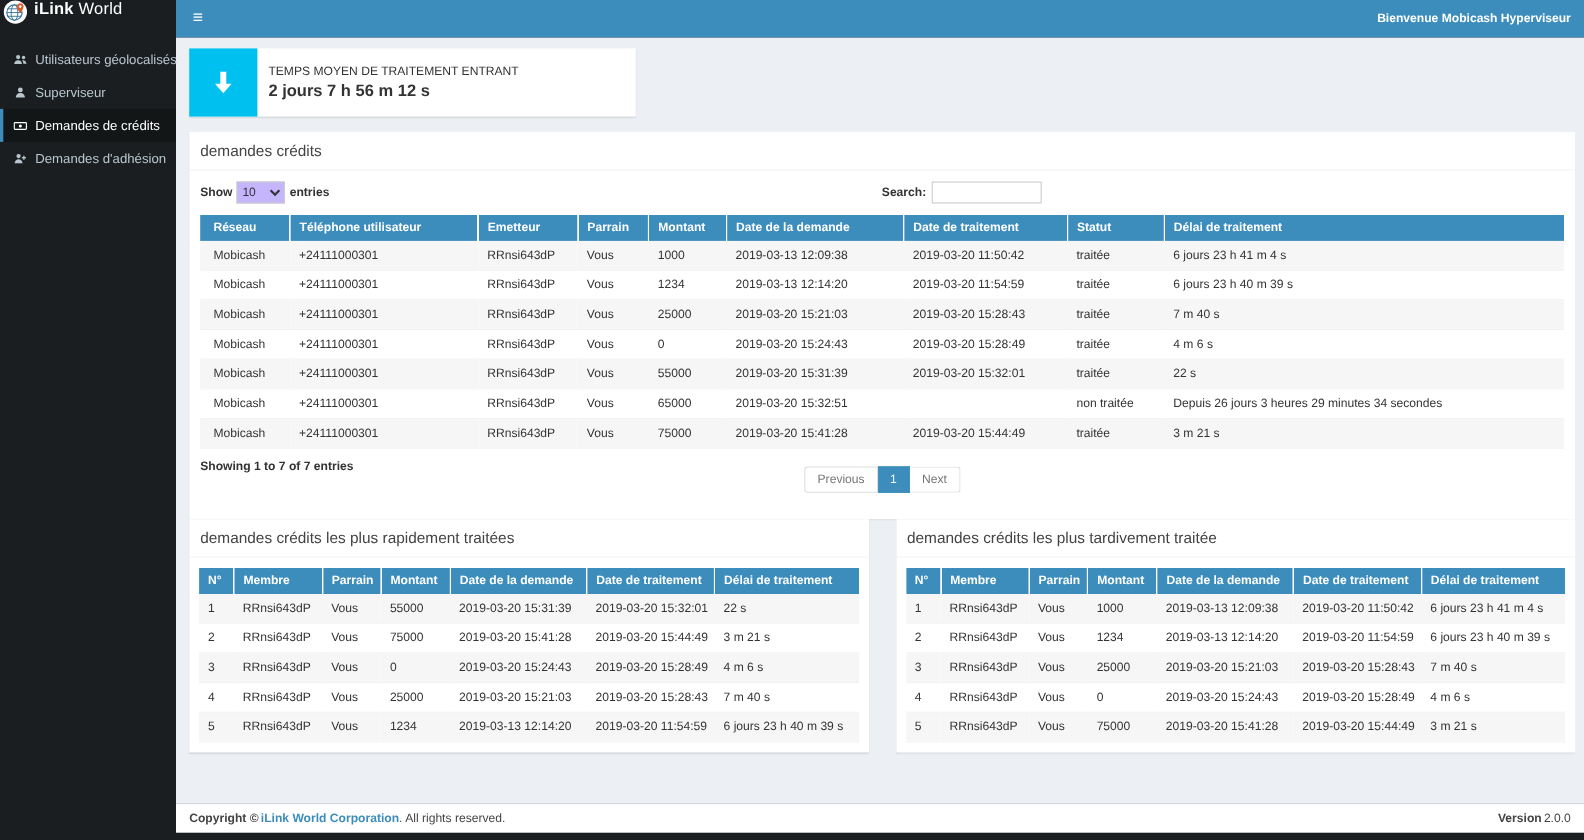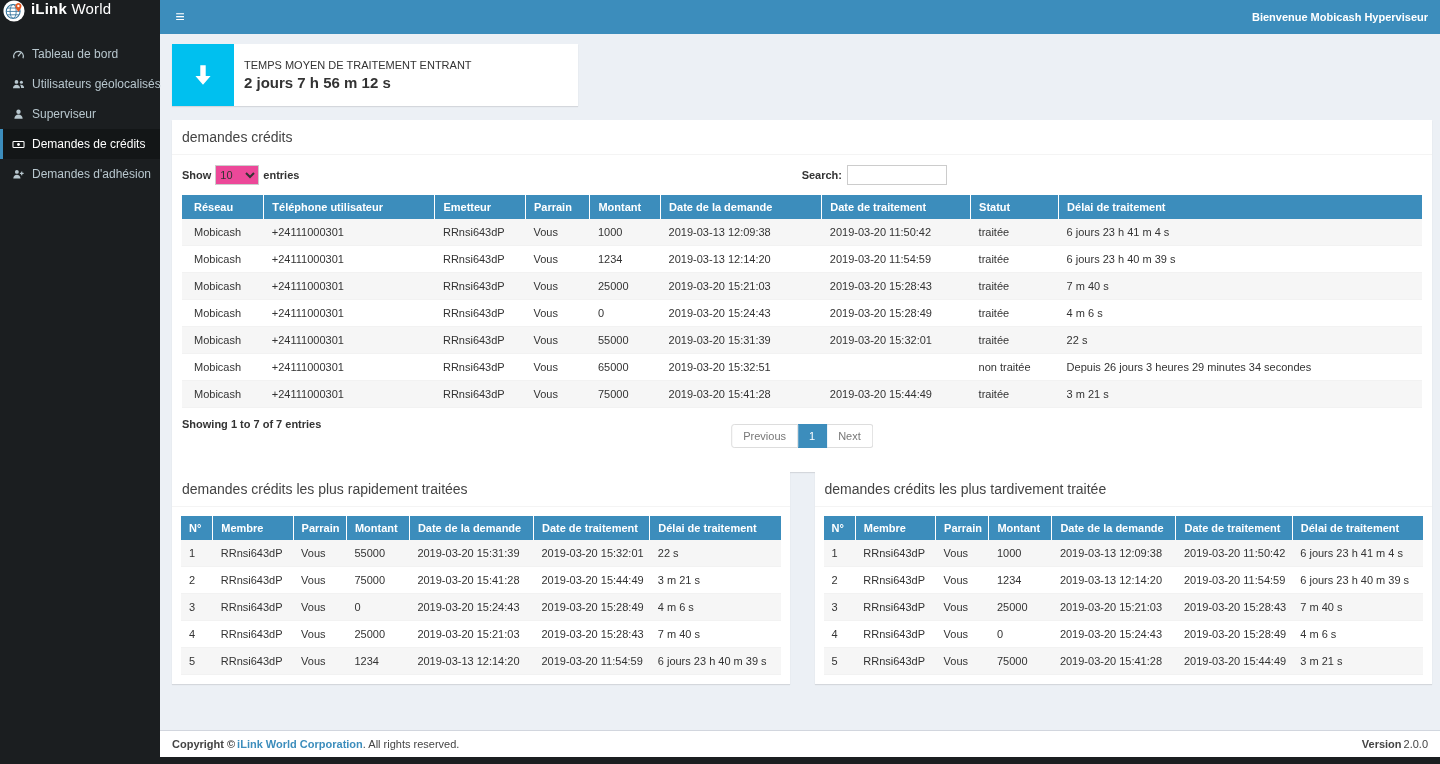--- a/index.html
+++ b/index.html
@@ -73,21 +73,21 @@
   }
   .panel-body { padding: 10px; }
 
   
   .table-controls {
     display: flex; align-items: center; margin-bottom: 10px;
     font-size: 11px; font-weight: bold; color: #333;
   }
   .length select {
     width: 44px; height: 20px; font-size: 11px; margin: 0 4px;
-    border: 1px solid #ccc; background: #ec4899; color: #333;
+    border: 1px solid #ccc; background: #c4b5fd; color: #333;
     font-family: "Liberation Sans", sans-serif;
   }
   .filter { margin-left: auto; margin-right: 475px; display: flex; align-items: center; }
   .filter input {
     width: 100px; height: 20px; margin-left: 5px; padding: 2px 4px;
     border: 1px solid #ccc; font-size: 11px; font-family: "Liberation Sans", sans-serif;
   }
 
   
   table.data-table { width: 100%; border-collapse: collapse; font-size: 11px; color: #333; table-layout: fixed; }
@@ -171,30 +171,20 @@
     <nav class="navbar">
       <a class="sidebar-toggle">
           <span>≡</span>
         </a>
       <div class="navbar-right">Bienvenue Mobicash Hyperviseur</div>
     </nav>
   </header>
 
   <aside class="main-sidebar">
     <ul class="sidebar-menu">
-      <li>
-        <span class="s-icon">
-          <svg viewBox="0 0 16 16" fill="none" stroke="currentColor" stroke-width="1.5">
-            <path d="M2.5 12.5a6 6 0 1 1 11 0"></path>
-              <path d="M8 9.5 11 6" stroke-linecap="round"></path>
-            <circle cx="8" cy="9.5" r="1" fill="currentColor" stroke="none"></circle>
-          </svg>
-        </span>
-        <span>Tableau de bord</span>
-      </li>
       <li>
         <span class="s-icon">
           <svg viewBox="0 0 16 16" fill="currentColor">
             <circle cx="5.5" cy="4.8" r="2.3"></circle>
               <path d="M1.2 12.6c0-2.4 1.9-4.3 4.3-4.3s4.3 1.9 4.3 4.3z"></path>
             <circle cx="11.6" cy="5.2" r="1.9"></circle>
               <path d="M11.2 8.2c2.1.2 3.7 1.9 3.7 4h-3.6c0-1.5-.5-2.8-1.4-3.8.4-.1.8-.2 1.3-.2z"></path>
           </svg>
         </span>
         <span>Utilisateurs géolocalisés</span>

